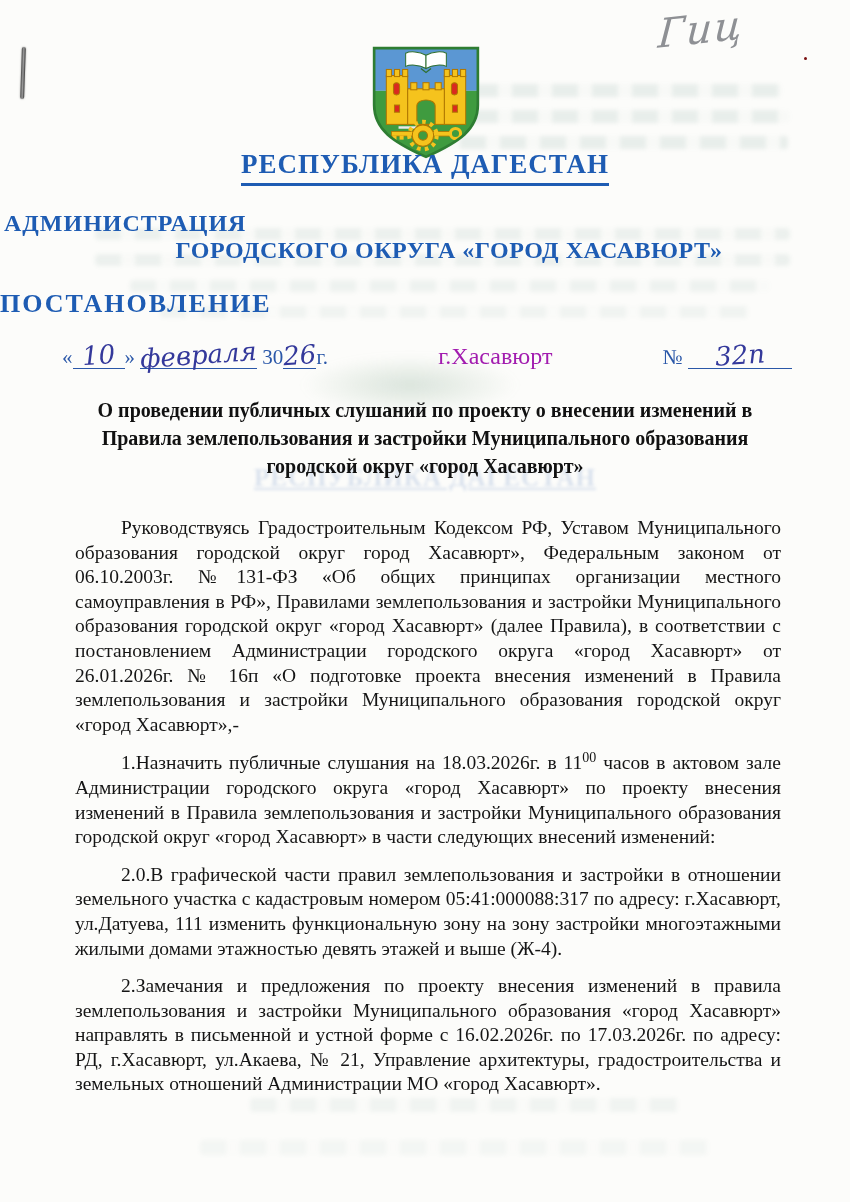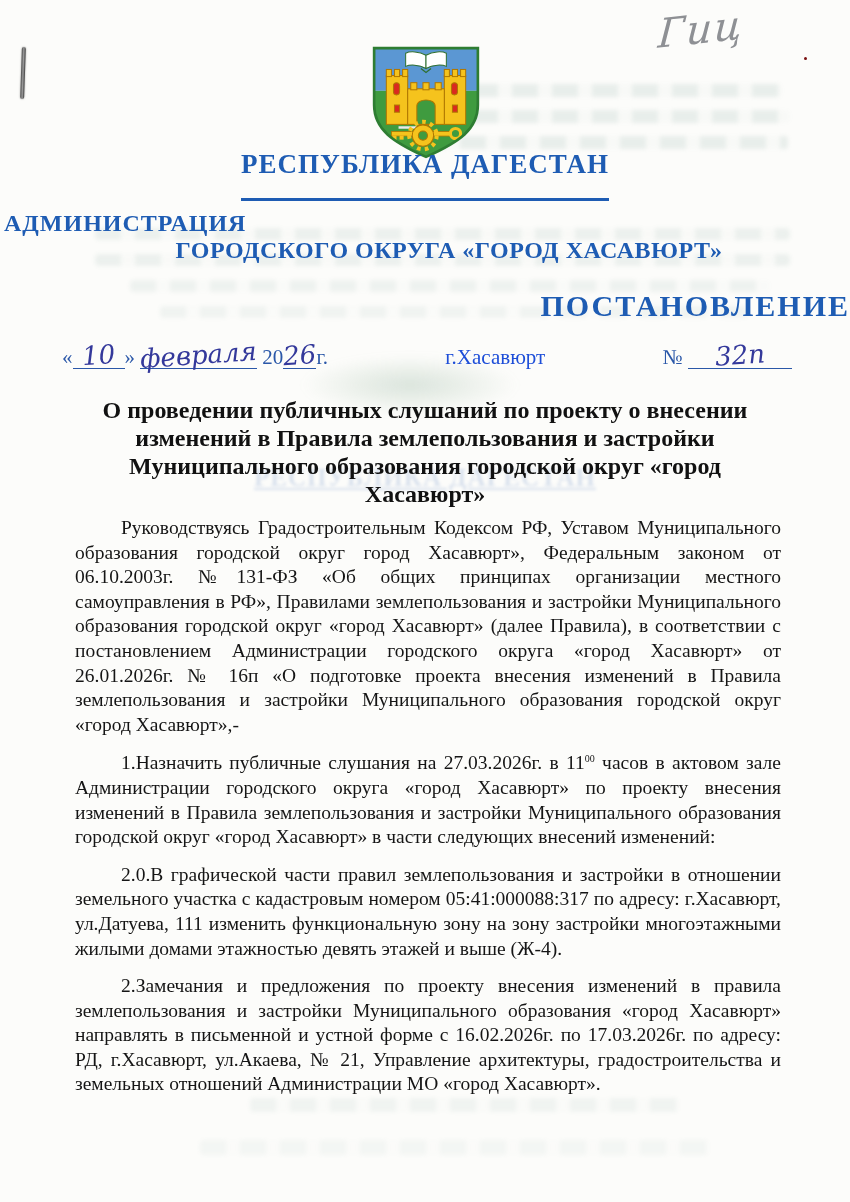--- a/index.html
+++ b/index.html
@@ -55,62 +55,62 @@
   
   .emblem{position:absolute;left:364px;top:42px;width:124px;height:120px;}
   .h-republic{
     position:absolute;top:144px;left:0;width:100%;
     text-align:center;margin:0;
   }
   .h-republic span{
     display:inline-block;
     font-size:27px;font-weight:bold;color:#1e5cb3;
     border-bottom:3px solid #1e5cb3;
-    padding-bottom:18px;letter-spacing:1px;
+    padding-bottom:3px;letter-spacing:1px;
   }
   .h-admin1{position:absolute;top:206px;left:0;width:100%;text-align:left;margin:4px;
     font-size:24px;font-weight:bold;color:#1e5cb3;letter-spacing:1px;}
   .h-admin2{position:absolute;top:237px;left:0;width:100%;text-align:center;margin:0;
     font-size:24px;font-weight:bold;color:#1e5cb3;letter-spacing:.5px;padding-left:24px;}
-  .h-doctype{position:absolute;top:289px;left:0;width:100%;text-align:right;margin:0;
-    font-size:30px;font-weight:bold;color:#1e5cb3;letter-spacing:2px;}
+  .h-doctype{position:absolute;top:289px;left:0;width:100%;text-align:left;margin:0;
+    font-size:26px;font-weight:bold;color:#1e5cb3;letter-spacing:2px;}
 
   
   .dateline{
     position:absolute;top:330px;left:62px;right:58px;height:40px;
     display:flex;justify-content:space-between;align-items:flex-end;
     color:#2a57a8;font-size:21px;
   }
   .date-left{white-space:nowrap;}
   .blank{
     display:inline-block;border-bottom:1.5px solid #2a57a8;
     text-align:center;line-height:1;vertical-align:baseline;
   }
   .blank .hw{font-size:26px;transform:rotate(-4deg);margin-bottom:-3px;}
   .blank-day{min-width:52px;}
   .blank-month{min-width:116px;}
   .blank-year{min-width:26px;}
   .blank-num{min-width:104px;}
-  .date-city{font-size:21px;color:#1d4ed8;}
+  .date-city{font-size:24px;color:#a21caf;}
   .date-num{white-space:nowrap;}
 
   
   .doc-title{
     position:absolute;top:396px;left:75px;right:75px;margin:0;
-    text-align:center;font-size:24px;font-weight:bold;line-height:28px;color:#111;
+    text-align:center;font-size:20px;font-weight:bold;line-height:28px;color:#111;
   }
   .body-block{
     position:absolute;top:503px;left:62px;right:56px;
     font-size:19.5px;line-height:24.6px;text-align:justify;color:#151515;
   }
   .body-block p{margin:13px;text-indent:46px;}
   .p-resolves{margin-top:15px !important;}
   .p-item1{margin-top:14px !important;}
   .resolves-verb{font-weight:bold;}
-  sup{font-size:10px;line-height:0;font-family:Liberation Serif, serif;}
+  sup{font-size:14px;line-height:0;font-family:Liberation Serif, serif;}
 </style>
 </head>
 <body>
 
 <div class="page">
 
   <div class="staple"></div>
   <div class="speck"></div>
   <div class="pencil-note">Гиц</div>
 
@@ -183,31 +183,31 @@
     <span>РЕСПУБЛИКА ДАГЕСТАН</span>
   </h1>
   <h2 class="h-admin1">АДМИНИСТРАЦИЯ</h2>
   <h2 class="h-admin2">ГОРОДСКОГО ОКРУГА «ГОРОД ХАСАВЮРТ»</h2>
   <h2 class="h-doctype">ПОСТАНОВЛЕНИЕ</h2>
 
   <div class="dateline">
     <div class="date-left">
       <span>«</span><span class="blank blank-day"><span class="hw">10</span></span><span>»</span>
       <span class="blank blank-month"><span class="hw">февраля</span></span>
-      <span>20</span><span class="blank blank-year"><span class="hw">26</span></span><span>г.</span>
+      <span>30</span><span class="blank blank-year"><span class="hw">26</span></span><span>г.</span>
     </div>
     <div class="date-city">г.Хасавюрт</div>
     <div class="date-num">
       <span>№</span>
       <span class="blank blank-num"><span class="hw">32п</span></span>
     </div>
   </div>
 
   <p class="doc-title">О проведении публичных слушаний по проекту о внесении изменений в Правила землепользования и застройки Муниципального образования городской округ «город Хасавюрт»</p>
 
   <div class="body-block">
     <p>Руководствуясь Градостроительным Кодексом РФ, Уставом Муниципального образования городской округ город Хасавюрт», Федеральным законом от 06.10.2003г. №131-ФЗ «Об общих принципах организации местного самоуправления в РФ», Правилами землепользования и застройки Муниципального образования городской округ «город Хасавюрт» (далее Правила), в соответствии с постановлением Администрации городского округа «город Хасавюрт» от 26.01.2026г. № 16п «О подготовке проекта внесения изменений в Правила землепользования и застройки Муниципального образования городской округ «город Хасавюрт»,-</p>
-    <p class="p-item1"><span>1.Назначить публичные слушания на 27.03.2026г. в 11</span><sup>00</sup><span> часов в актовом зале Администрации городского округа «город Хасавюрт» по проекту внесения изменений в Правила землепользования и застройки Муниципального образования городской округ «город Хасавюрт» в части следующих внесений изменений:</span></p>
+    <p class="p-item1"><span>1.Назначить публичные слушания на 18.03.2026г. в 11</span><sup>00</sup><span> часов в актовом зале Администрации городского округа «город Хасавюрт» по проекту внесения изменений в Правила землепользования и застройки Муниципального образования городской округ «город Хасавюрт» в части следующих внесений изменений:</span></p>
     <p>2.0.В графической части правил землепользования и застройки в отношении земельного участка с кадастровым номером 05:41:000088:317 по адресу: г.Хасавюрт, ул.Датуева, 111 изменить функциональную зону на зону застройки многоэтажными жилыми домами этажностью девять этажей и выше (Ж-4).</p>
     <p>2.Замечания и предложения по проекту внесения изменений в правила землепользования и застройки Муниципального образования «город Хасавюрт» направлять в письменной и устной форме с 16.02.2026г. по 17.03.2026г. по адресу: РД, г.Хасавюрт, ул.Акаева, № 21, Управление архитектуры, градостроительства и земельных отношений Администрации МО «город Хасавюрт».</p>
   </div>
 
 </div>
 
 </body></html>

